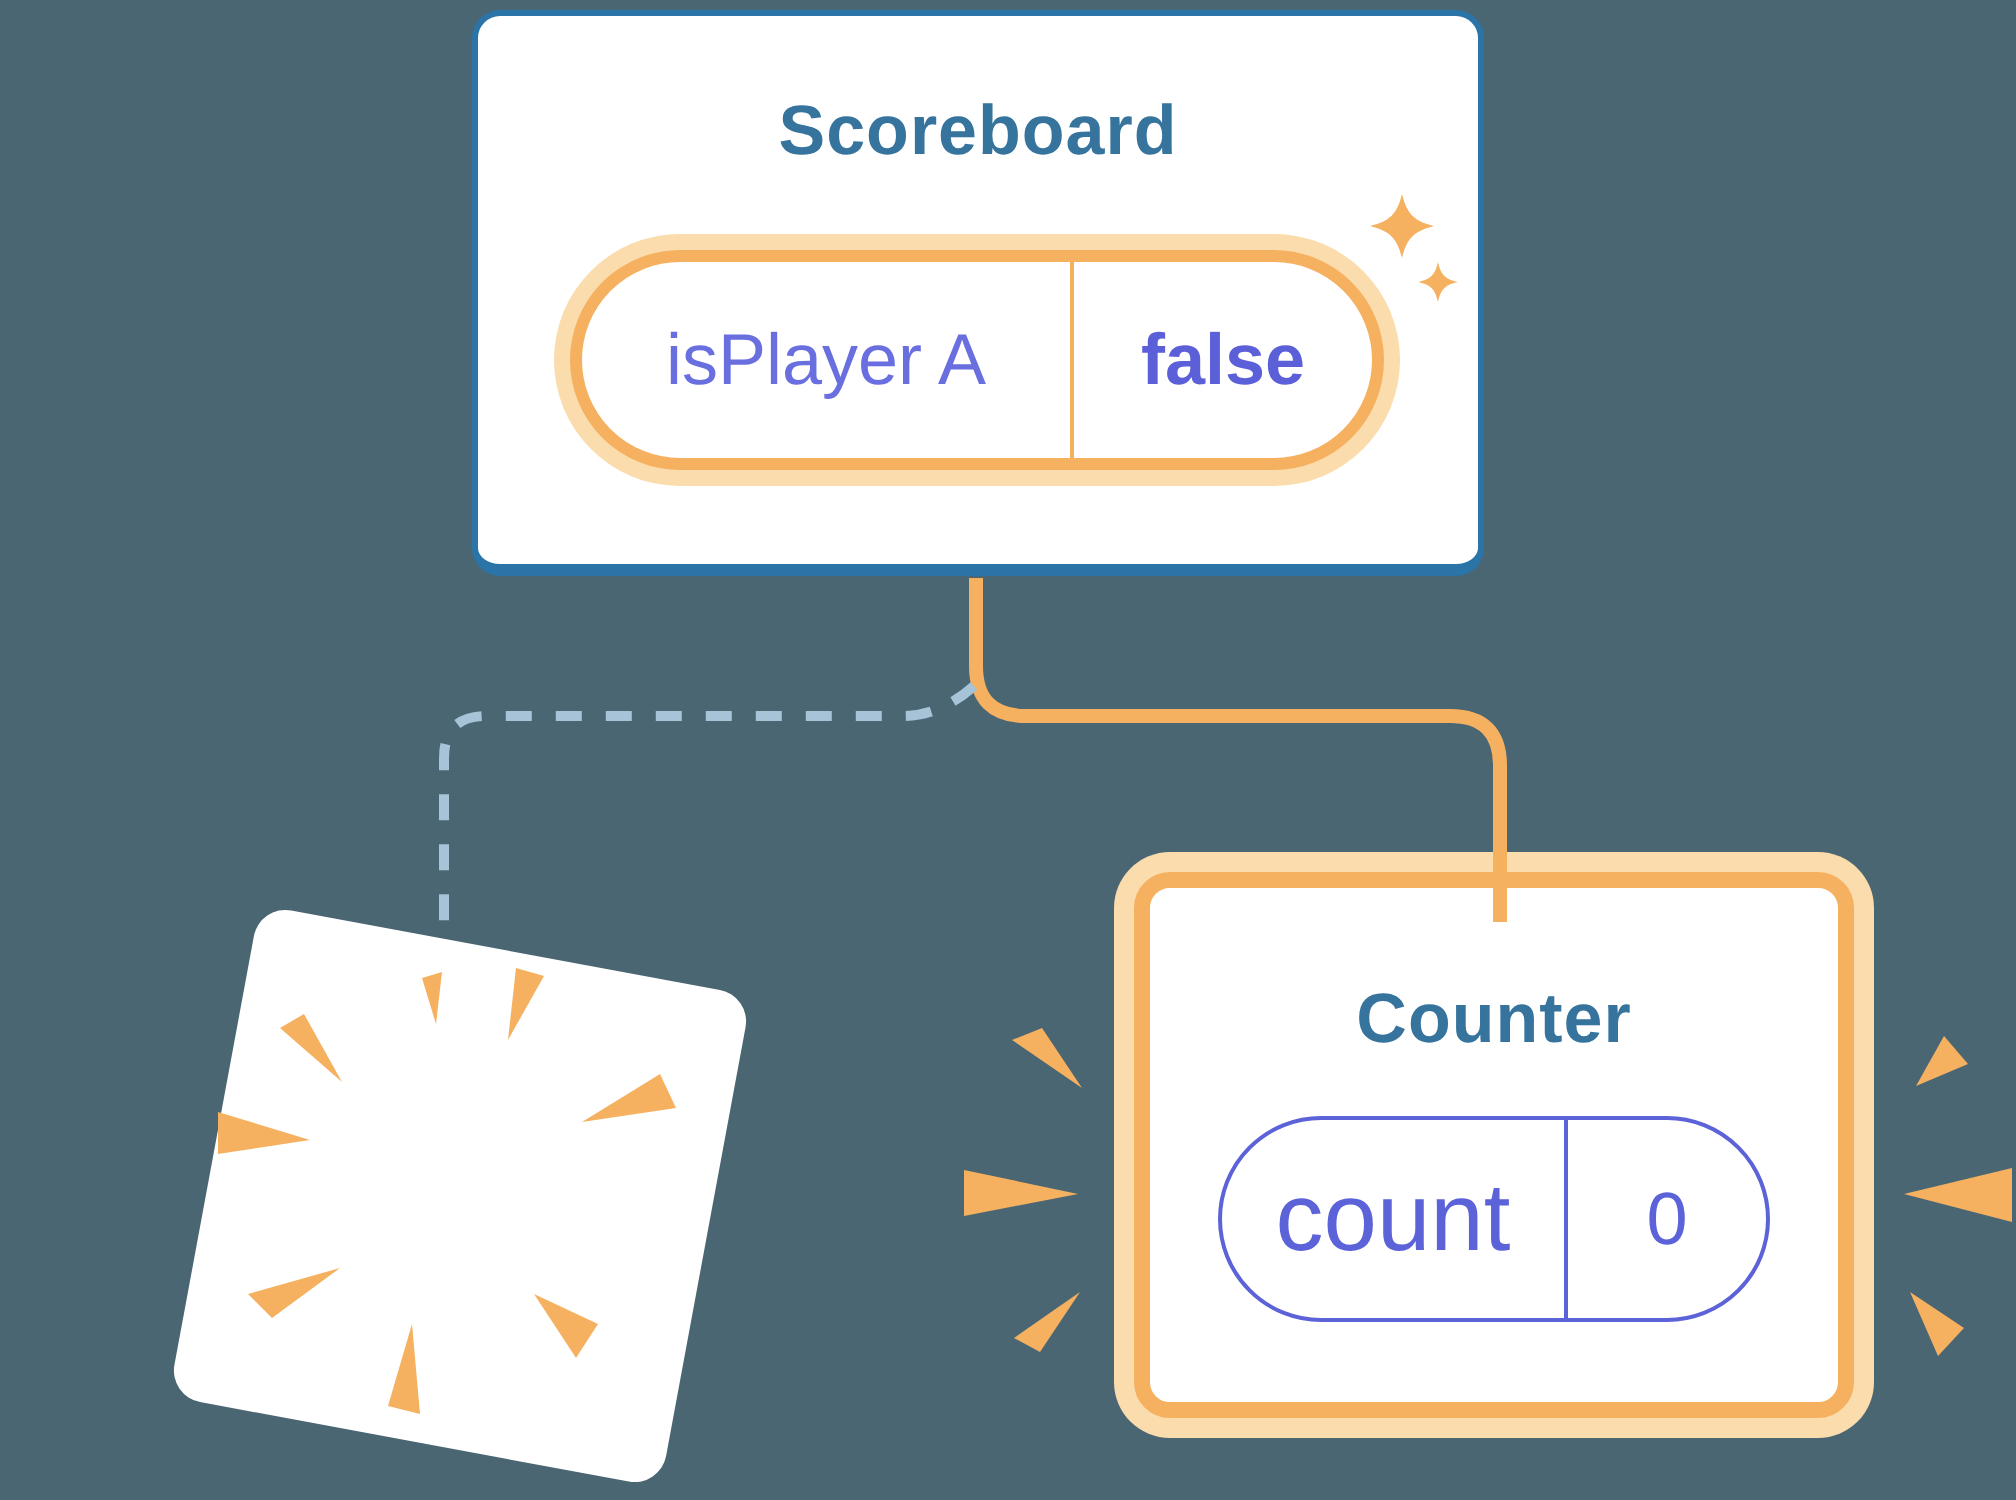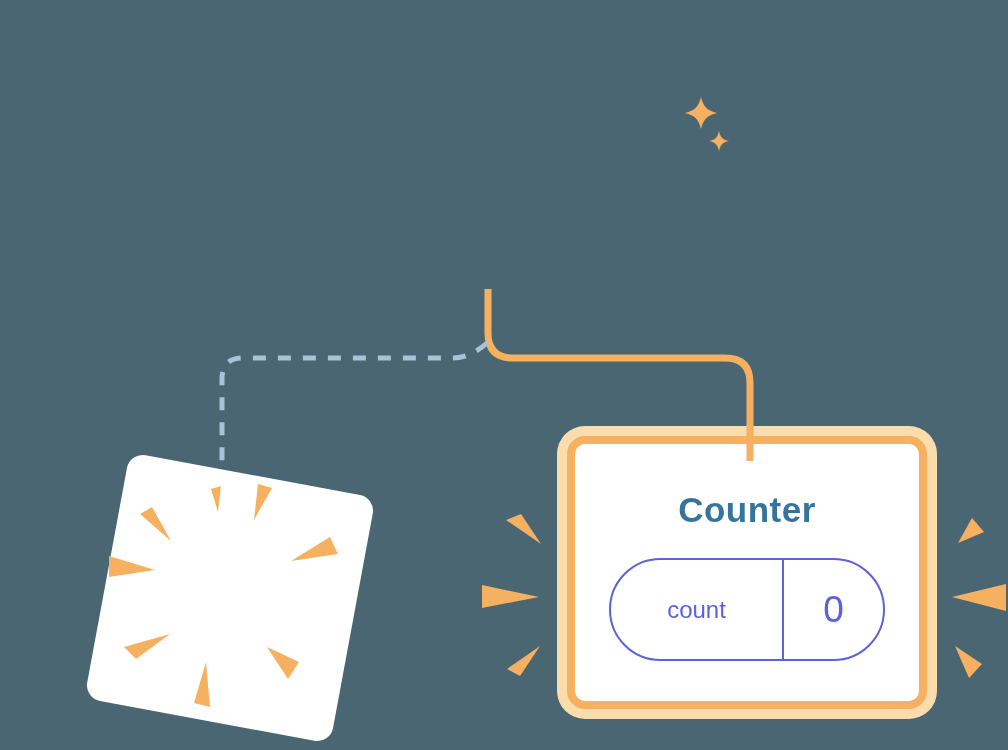--- a/index.html
+++ b/index.html
@@ -67,21 +67,21 @@
     background:var(--card-white);
   }
   .card-counter .card-title{margin-top:45px;}
   .count-pill{
     box-sizing:border-box; width:276px; height:103px; margin:27px auto 0 auto;
     border:2.5px solid var(--counter-pill-purple); border-radius:52px;
     background:var(--card-white); display:flex; overflow:hidden; align-items:stretch;
   }
   .count-pill .pill-key{
     width:171px; display:flex; align-items:center; justify-content:center;
-    font-size:24px; color:var(--counter-pill-purple);
+    font-size:48px; color:var(--counter-pill-purple);
   }
   .count-pill .pill-value{
     flex:1; display:flex; align-items:center; justify-content:center;
     border-left:2.5px solid var(--counter-pill-purple);
     font-size:37px; color:var(--counter-pill-purple);
   }
 
   
   .poof-card{
     position:absolute; left:105px; top:473px; width:250px; height:250px;
@@ -91,20 +91,29 @@
 
   .stroke-orange{stroke:var(--accent-orange); stroke-width:7; fill:none;}
   .stroke-dash{stroke:var(--dashed-blue); stroke-width:5; fill:none; stroke-dasharray:13 12;}
   .fill-orange{fill:var(--accent-orange);}
 </style>
 </head>
 <body>
 
 <div class="stage">
 
+  <div class="card-scoreboard">
+    <div class="card-title">Scoreboard</div>
+    <div class="state-pill-glow">
+      <div class="state-pill">
+        <div class="pill-key">isPlayer A</div>
+        <div class="pill-value">false</div>
+      </div>
+    </div>
+  </div>
 
   <div class="poof-card"></div>
 
   <div class="card-counter">
     <div class="counter-inner">
       <div class="card-title">Counter</div>
       <div class="count-pill">
         <div class="pill-key">count</div>
         <div class="pill-value">0</div>
       </div>

